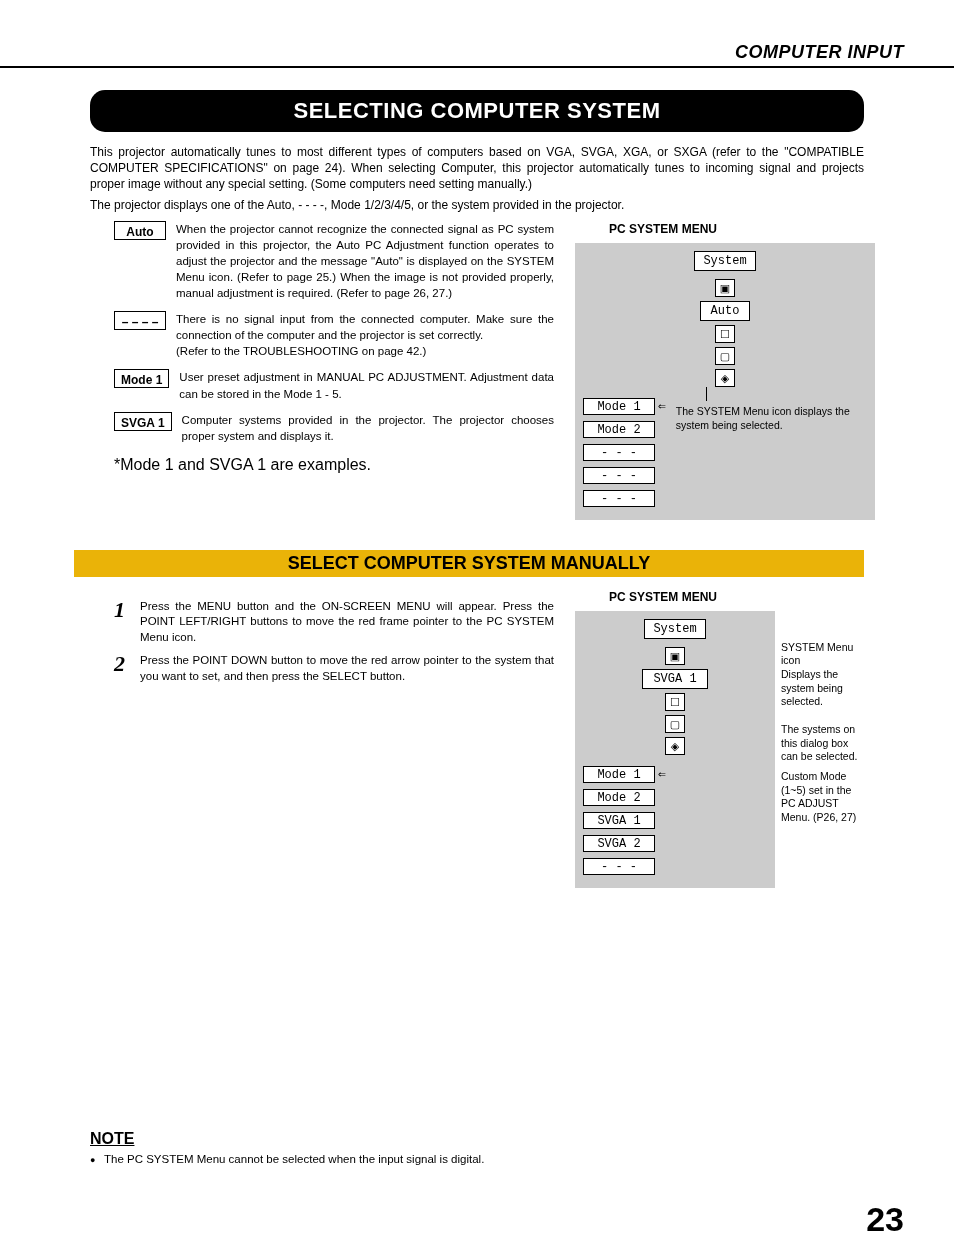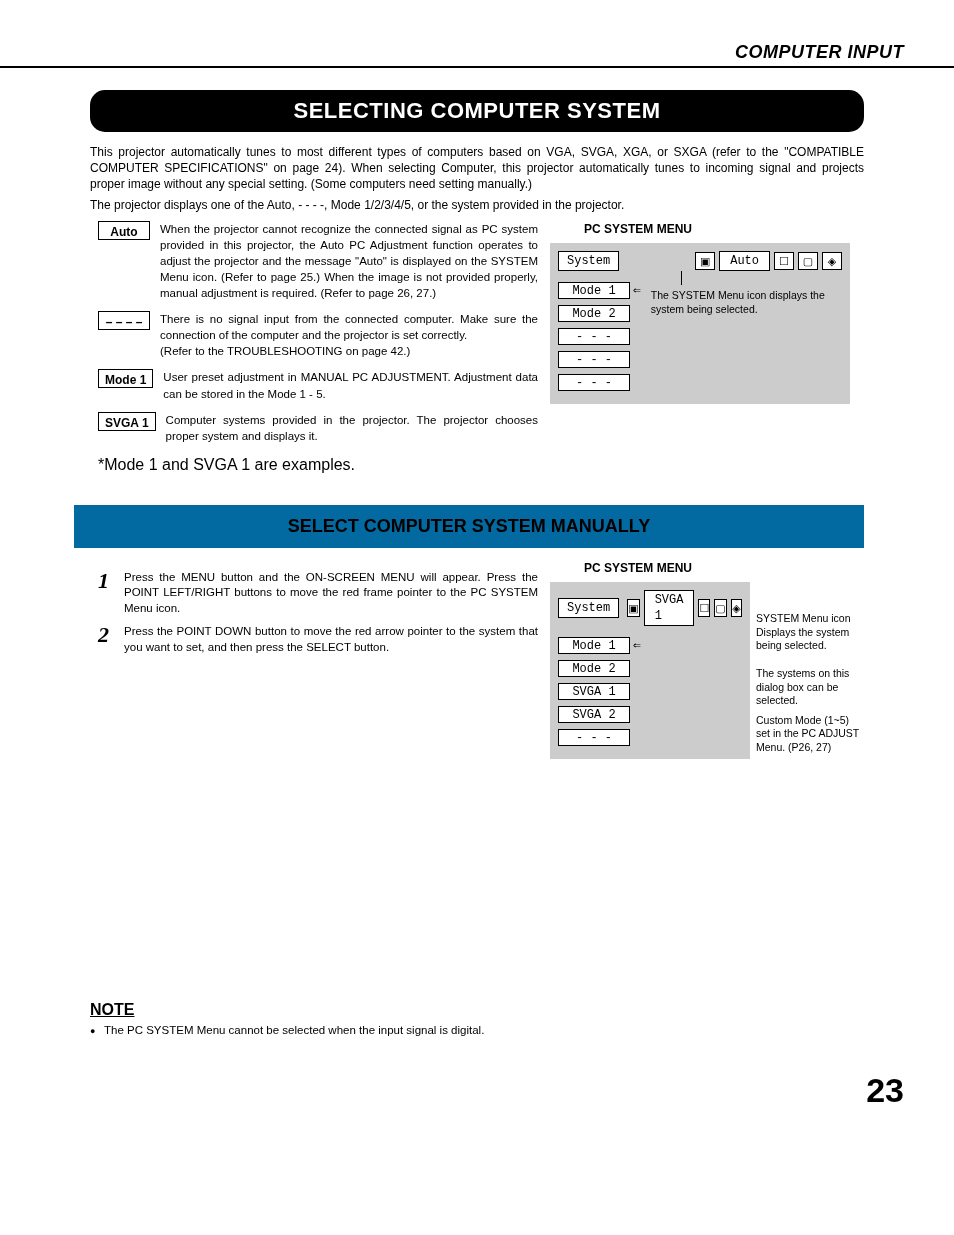--- a/index.html
+++ b/index.html
@@ -31,21 +31,21 @@
     font-weight: bold;
     font-size: 22px;
     text-align: center;
     padding: 6px 0;
     margin: 0 40px 12px 40px;
     letter-spacing: 0.5px;
     border-radius: 15px;
   }
   .intro { margin: 0 40px; text-align: justify; }
   .intro p { margin: 0 0 4px 0; }
-  .columns { display: flex; margin: 8px 40px 0 48px; gap: 12px; }
+  .columns { display: flex; margin: 8px 40px 0 64px; gap: 21px; }
   .col-left { flex: 0 0 440px; }
   .col-right { flex: 1; }
   .def-row { display: flex; margin-bottom: 10px; }
   .def-label {
     border: 1px solid #000;
     font-weight: bold;
     padding: 2px 6px;
     font-size: 12px;
     height: 19px;
     flex-shrink: 0;
@@ -55,21 +55,21 @@
   }
   .def-text { text-align: justify; font-size: 11.5px; line-height: 1.4; }
   .footnote { font-size: 16px; margin-top: 6px; }
   .menu-title { font-weight: bold; font-size: 12px; margin-bottom: 6px; padding-left: 34px; }
   .menu-figure {
     background: #ccc;
     padding: 8px;
     position: relative;
     width: 300px;
   }
-  .menu-bar { display: flex; align-items: center; gap: 4px; margin-bottom: 6px; }
+  .menu-bar { display: flex; align-items: center; gap: 4px; margin-bottom: 6px; flex-direction: column; }
   .menu-bar .sys-label {
     background: #fff;
     border: 1px solid #000;
     padding: 1px 8px;
     font-family: "Courier New", monospace;
     font-size: 12px;
   }
   .menu-bar .icon-box {
     background: #fff;
     border: 1px solid #000;
@@ -104,25 +104,25 @@
     text-align: center;
     display: flex;
     align-items: center;
     justify-content: center;
     height: 17px;
   }
   .mode-item-wrap { display: flex; align-items: center; gap: 3px; }
   .arrow-left { font-size: 13px; font-family: "Courier New", monospace; }
   .callout { font-size: 10.5px; line-height: 1.3; margin-top: 4px; }
   .gray-banner {
-    background: #0369a1;
+    background: #eab308;
     font-weight: bold;
     font-size: 18px;
     text-align: center;
-    padding: 9px 0;
+    padding: 1px 0;
     margin: 30px 40px 12px 24px;
   }
   .manual-intro { margin: 0 40px; text-align: justify; max-width: 440px; }
   .steps { margin-top: 10px; }
   .step-row { display: flex; margin-bottom: 8px; }
   .step-num {
     font-family: "Times New Roman", serif;
     font-style: italic;
     font-weight: bold;
     font-size: 22px;

